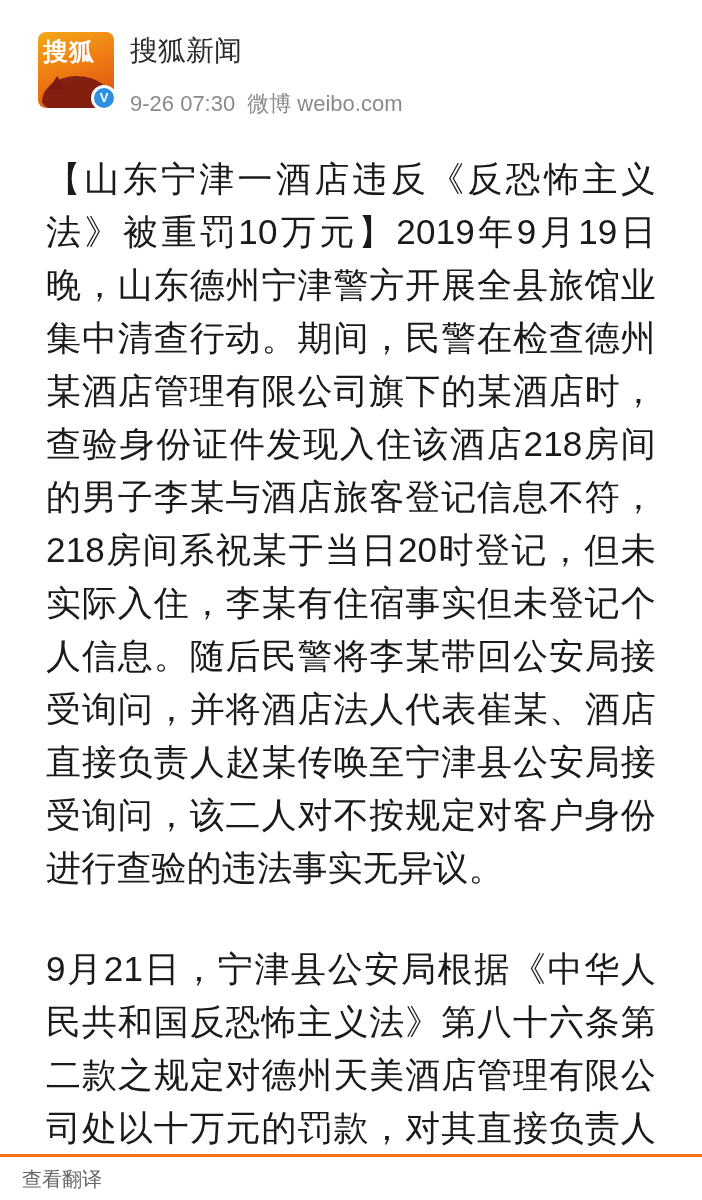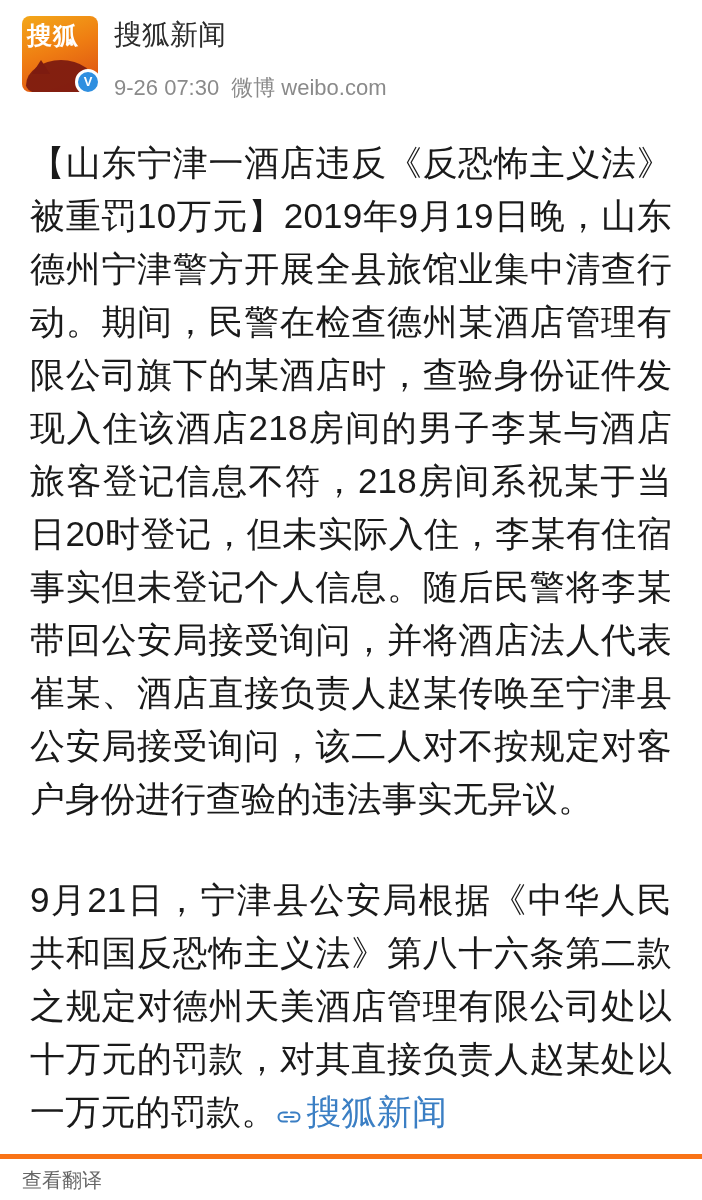--- a/index.html
+++ b/index.html
@@ -12,21 +12,21 @@
     background: #ffffff;
     font-family: "Liberation Sans", "DejaVu Sans", sans-serif;
     color: #1c1c1c;
     overflow: hidden;
   }
 
   .post {
     width: 702px;
     height: 1200px;
     box-sizing: border-box;
-    padding: 0;
+    padding: 16px;
     position: relative;
     background: #ffffff;
   }
 
   
   .header {
     display: flex;
     align-items: flex-start;
     padding: 16px 22px 0 22px;
     box-sizing: border-box;
@@ -154,21 +154,21 @@
   .footer {
     position: absolute;
     left: 0;
     right: 0;
     bottom: 0;
     height: 46px;
     padding: 0 22px;
     box-sizing: border-box;
     display: flex;
     align-items: center;
-    border-top: 5px solid #f97316;
+    border-top: 3px solid #f97316;
     background: #ffffff;
   }
   .translate-link {
     font-size: 20px;
     color: #666666;
     line-height: 24px;
   }
 </style>
 </head>
 <body>

